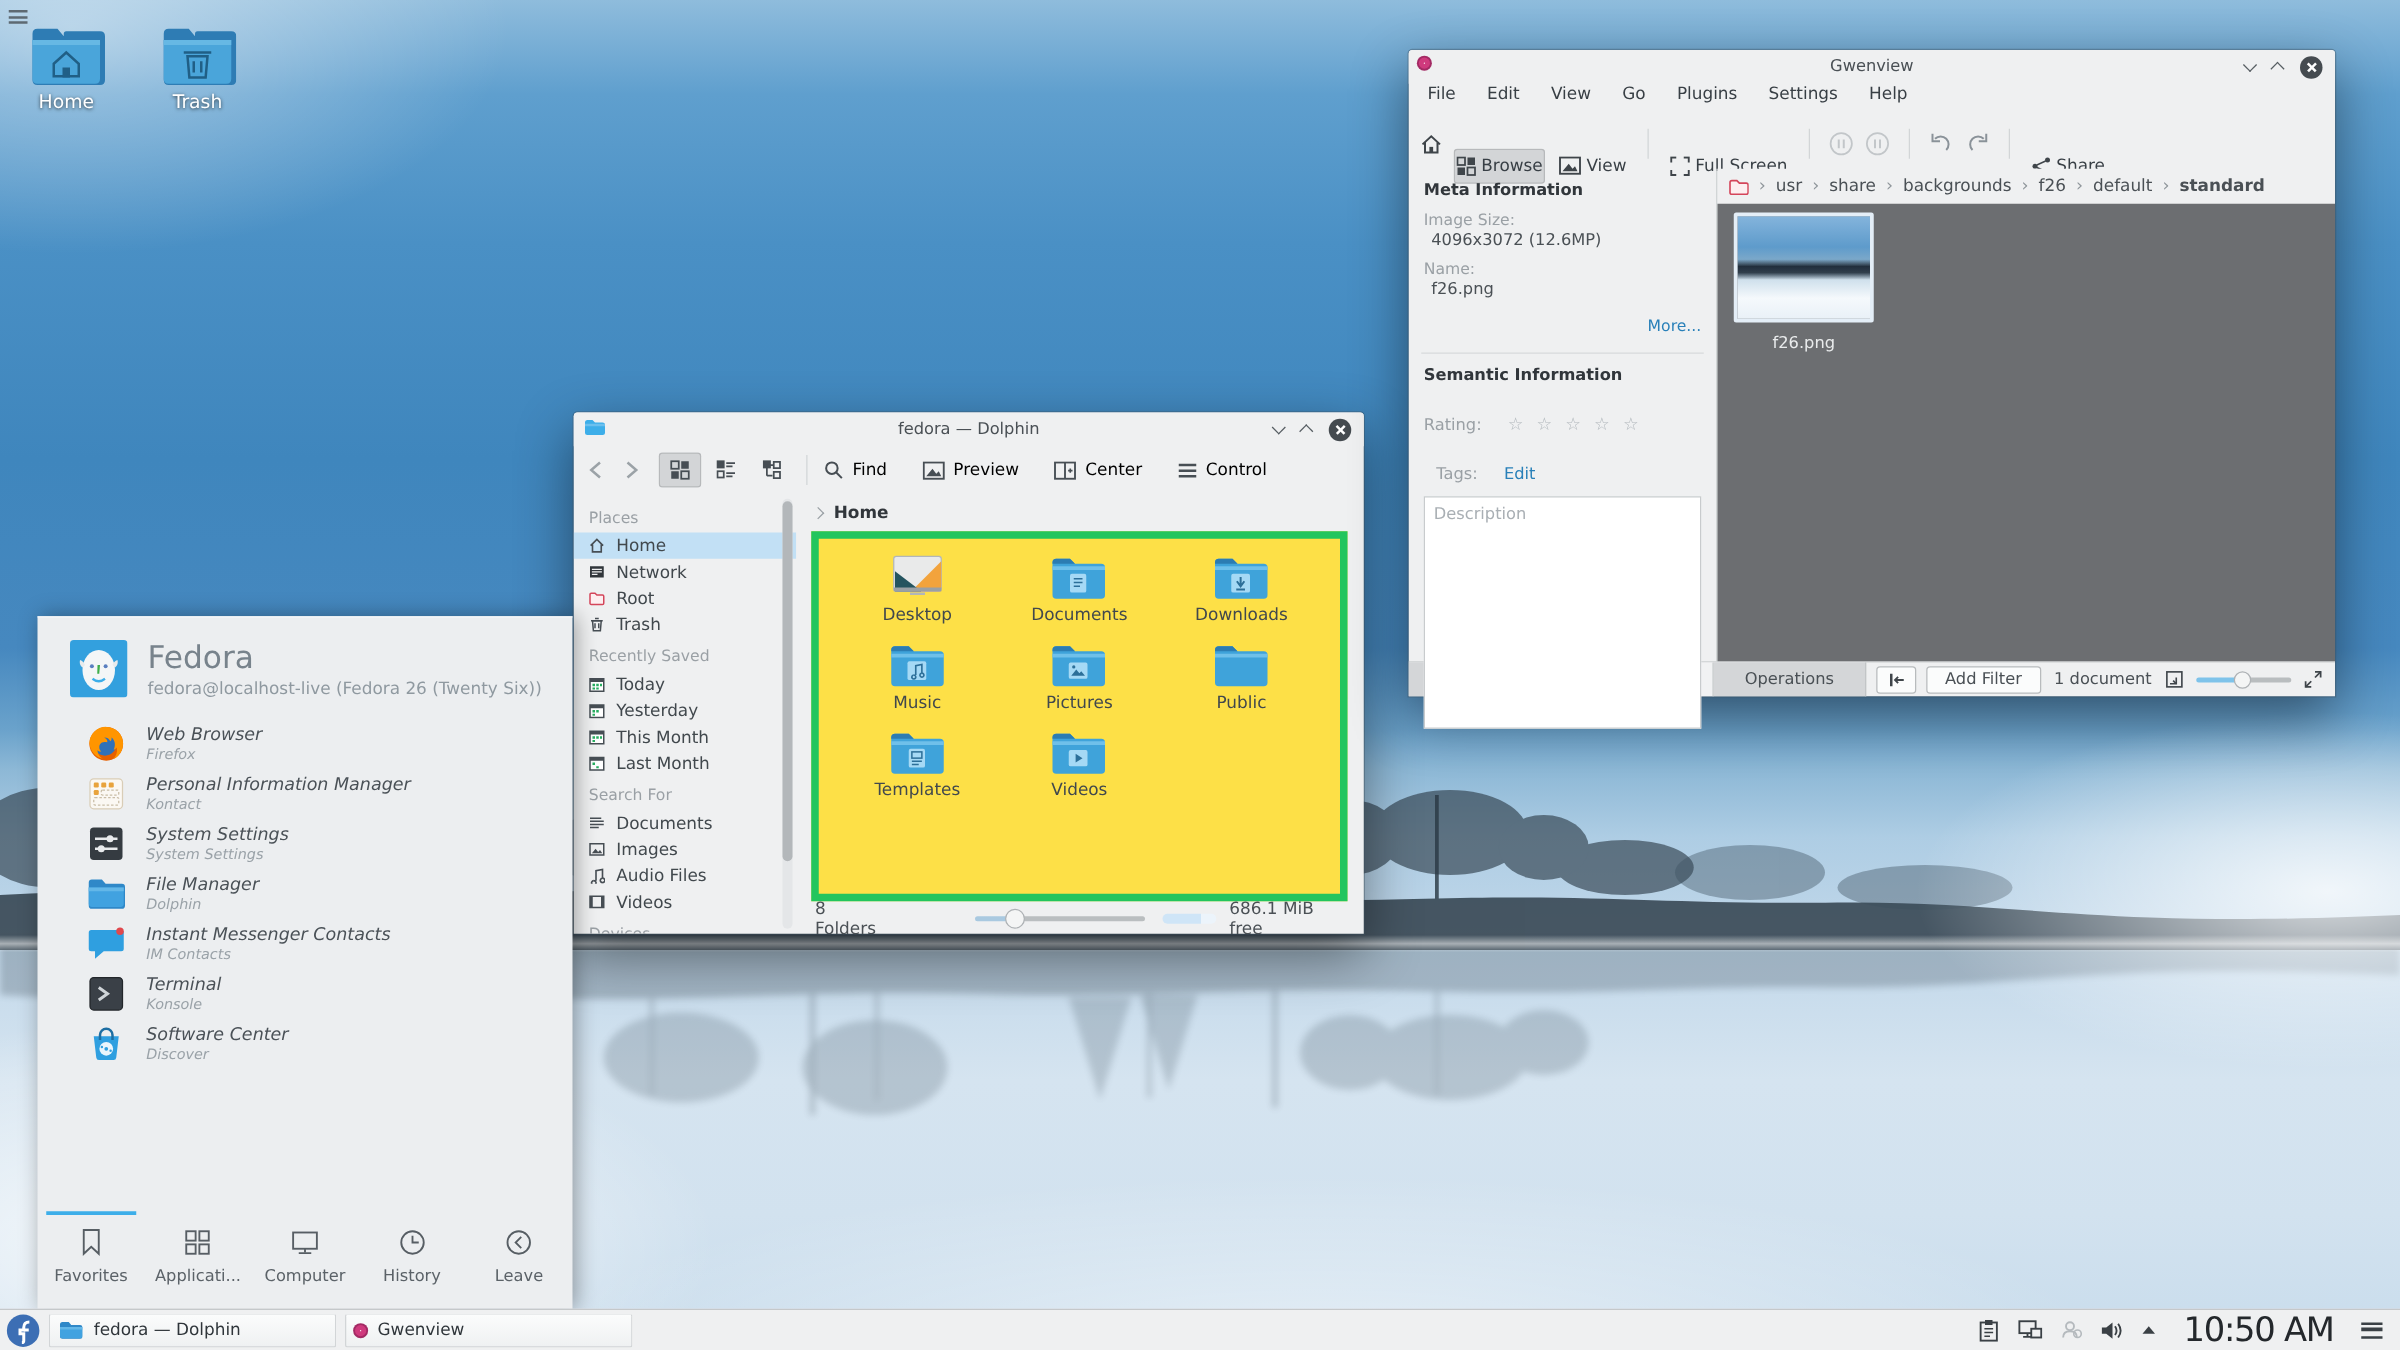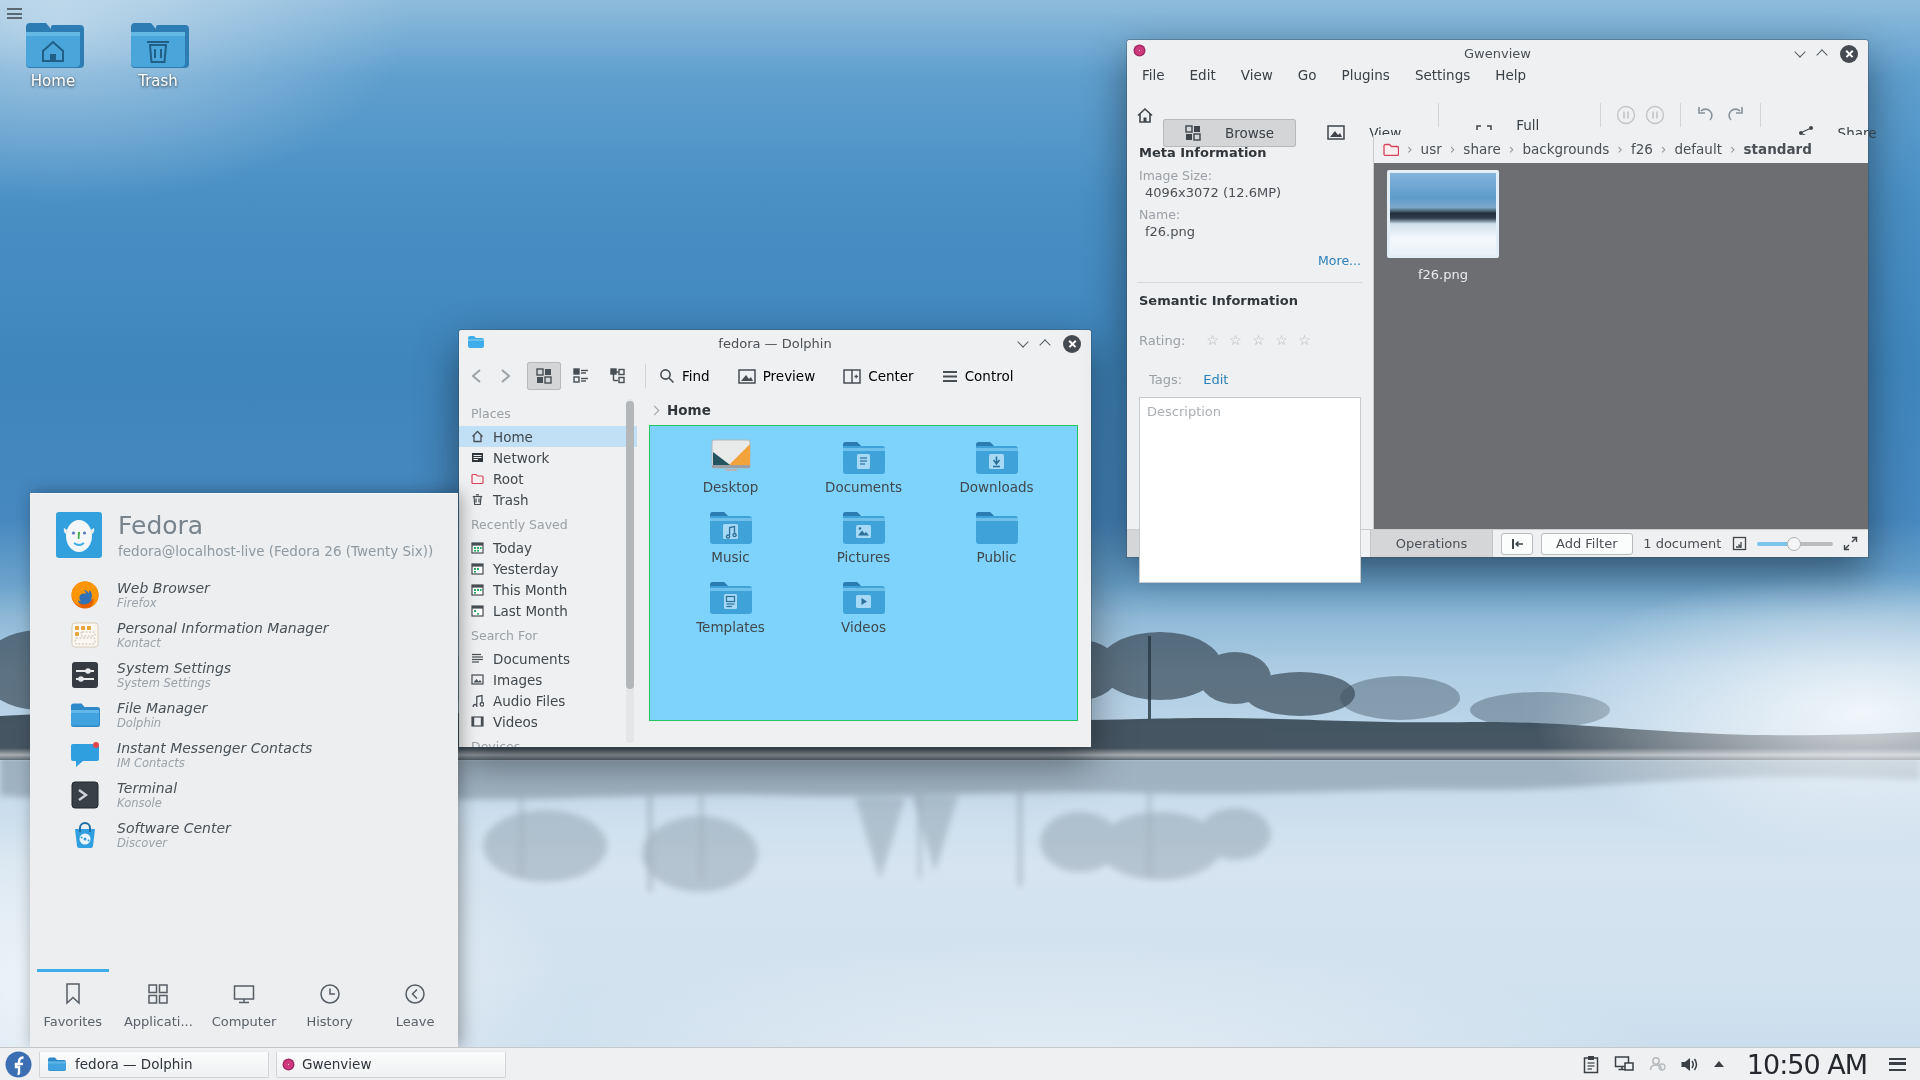--- a/index.html
+++ b/index.html
@@ -67,38 +67,38 @@
   .d-body{position:relative;height:352px;}
   .d-side{position:absolute;left:0;top:0;width:178px;bottom:0;padding-top:4px;font-size:13.5px;color:#41484d;overflow:hidden;}
   .p-header{color:#9aa0a5;font-size:12.5px;padding:7px 0 5px 12px;}
   .p-item{height:21px;display:flex;align-items:center;gap:9px;padding-left:12px;}
   .p-item.sel{background:#c2e0f5;}
   .d-scrolltrack{position:absolute;right:3px;top:4px;width:8px;bottom:4px;background:#e4e6e8;border-radius:4px;}
   .d-scrollthumb{position:absolute;right:3px;top:6px;width:8px;height:288px;background:#b3b7ba;border-radius:4px;}
   .d-main{position:absolute;left:178px;right:0;top:0;bottom:25px;}
   .d-crumb{height:30px;display:flex;align-items:center;gap:9px;padding-left:14px;font-size:13.5px;}
   .crumb-chev{width:7px;height:7px;border-right:1.6px solid #9aa0a5;border-bottom:1.6px solid #9aa0a5;transform:rotate(-45deg);}
-  .d-view{position:absolute;left:12px;right:13px;top:30px;bottom:1px;background:#7dd3fc;border:1px solid #22c55e;}
+  .d-view{position:absolute;left:12px;right:13px;top:30px;bottom:1px;background:#fde047;border:6px solid #22c55e;}
   .fgrid{display:grid;grid-template-columns:repeat(3,1fr);padding:12px 14px 0;row-gap:13px;}
   .fitem{display:flex;flex-direction:column;align-items:center;gap:4px;font-size:13.5px;color:#41484d;}
   .d-status{position:absolute;left:178px;right:0;bottom:0;height:25px;display:flex;align-items:center;
     font-size:13.5px;color:#4a5055;padding:0 15px;}
   .zslider{position:relative;width:145px;height:16px;margin:0 10px 0 70px;}
   .zslider .track{position:absolute;left:0;right:0;top:6.5px;height:4px;border-radius:2px;
     background:linear-gradient(90deg,#a9c9e0 0 20%,#babec0 20%);}
   .zslider .knob{position:absolute;left:24px;top:0;width:16px;height:16px;border-radius:50%;
     background:#f4f5f5;border:1px solid #aeb2b5;}
   .freebar{width:46px;height:8px;border-radius:4px;margin:0 10px 0 4px;
     background:linear-gradient(90deg,#cfe5f7 0 72%,#ecf4fb 72%);}
 
   
   #gwenview{left:1127px;top:40px;width:741px;height:517px;}
   .g-menubar{height:28px;display:flex;align-items:flex-start;gap:25px;padding:0 15px;font-size:13.5px;color:#383f45;}
   .g-toolbar{height:40px;display:flex;align-items:center;padding:0 9px;font-size:13.5px;color:#383f45;gap:9px;}
-  .gbtn{display:flex;align-items:center;gap:24px;padding:6px 22px;border-radius:3px;margin-top:35px;}
+  .gbtn{display:flex;align-items:center;gap:4px;padding:6px 2px;border-radius:3px;margin-top:35px;}
   .gbtn.pressed{background:#d3d5d7;box-shadow:inset 0 0 0 1px #b7b9bb;}
   .g-body{position:relative;height:394px;}
   .g-side{position:absolute;left:0;top:0;width:246px;bottom:0;padding:4px 12px;font-size:12.5px;}
   .g-h{font-weight:bold;font-size:13px;color:#31363b;margin:6px 0 8px;}
   .g-lab{color:#9aa0a5;margin-top:7px;}
   .g-val{color:#4a5055;margin:2px 0 0 6px;font-size:13px;}
   .g-link{color:#2980b9;}
   .g-more{text-align:right;margin-top:14px;}
   .g-hr{border:none;border-top:1px solid #d7d9db;margin:14px -2px 10px;}
   .g-row{display:flex;align-items:flex-end;gap:21px;margin-top:24px;color:#9aa0a5;font-size:13px;}
@@ -555,20 +555,30 @@
                 <rect x="2" y="10" width="42" height="3" fill="#6fc0ea"></rect>
                 <rect x="15" y="17" width="15" height="13" rx="1.5" fill="#a5d9f5"></rect>
                 <path d="M20.5,20 L26,23.5 L20.5,27 Z" fill="#2c6f99"></path>
               </svg>
               <span>Videos</span>
             </div>
           </div>
         </div>
       </div>
 
+      <div class="d-status">
+        <span>8 Folders</span>
+        <div class="zslider">
+          <div class="track"></div>
+            <div class="knob"></div>
+        </div>
+        <div style="flex:1"></div>
+        <div class="freebar"></div>
+        <span>686.1 MiB free</span>
+      </div>
     </div>
   </div>
 
   <div class="window" id="gwenview">
     <div class="titlebar">
       <span class="tb-ico gw-logo" style="top:6px;"></span>
       <span>Gwenview</span>
       <div class="win-controls">
         <span class="chev down"></span>
         <span class="chev up"></span>

